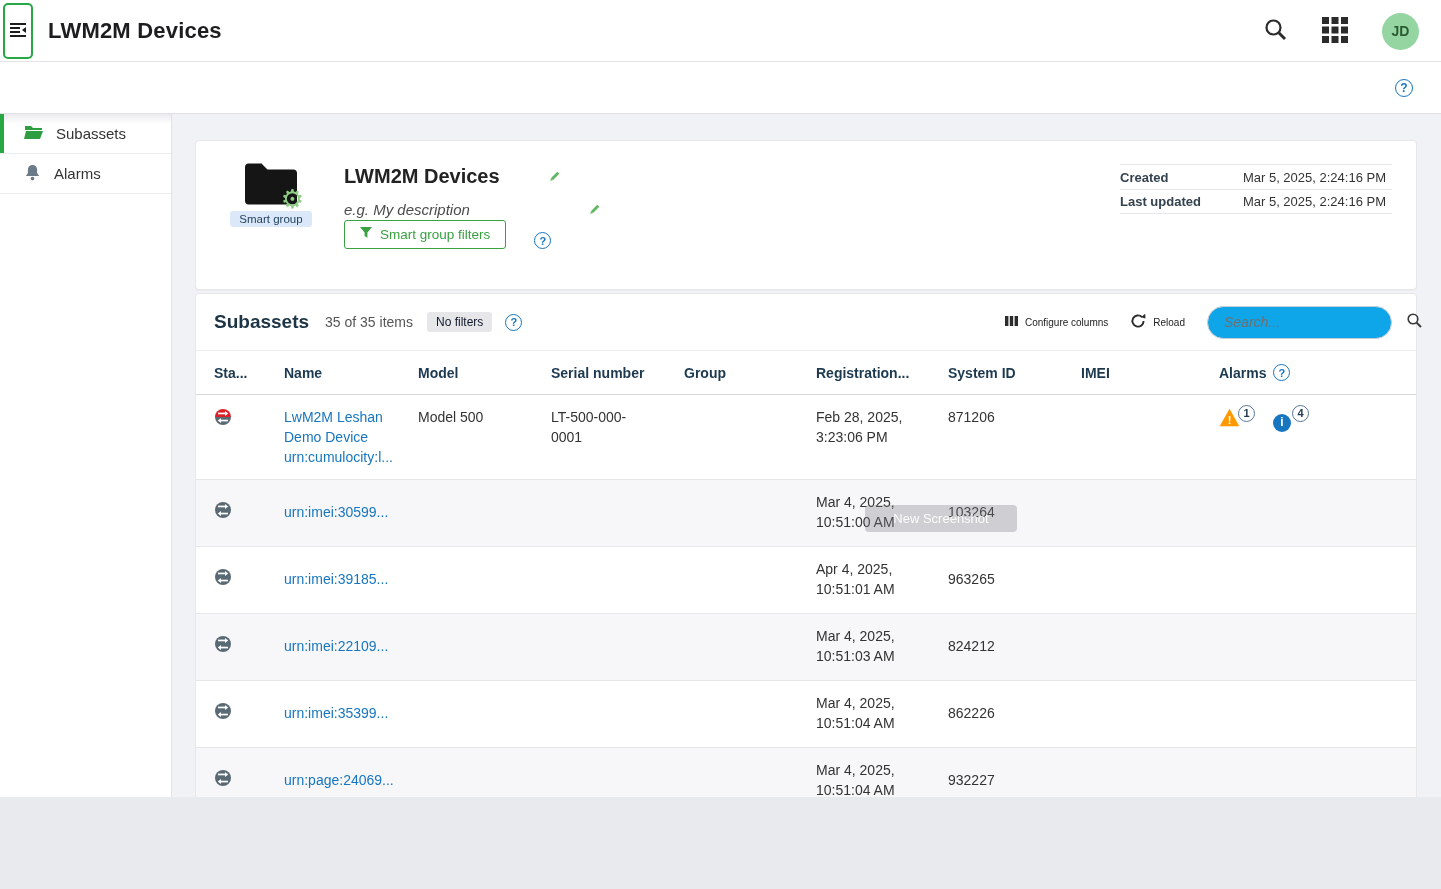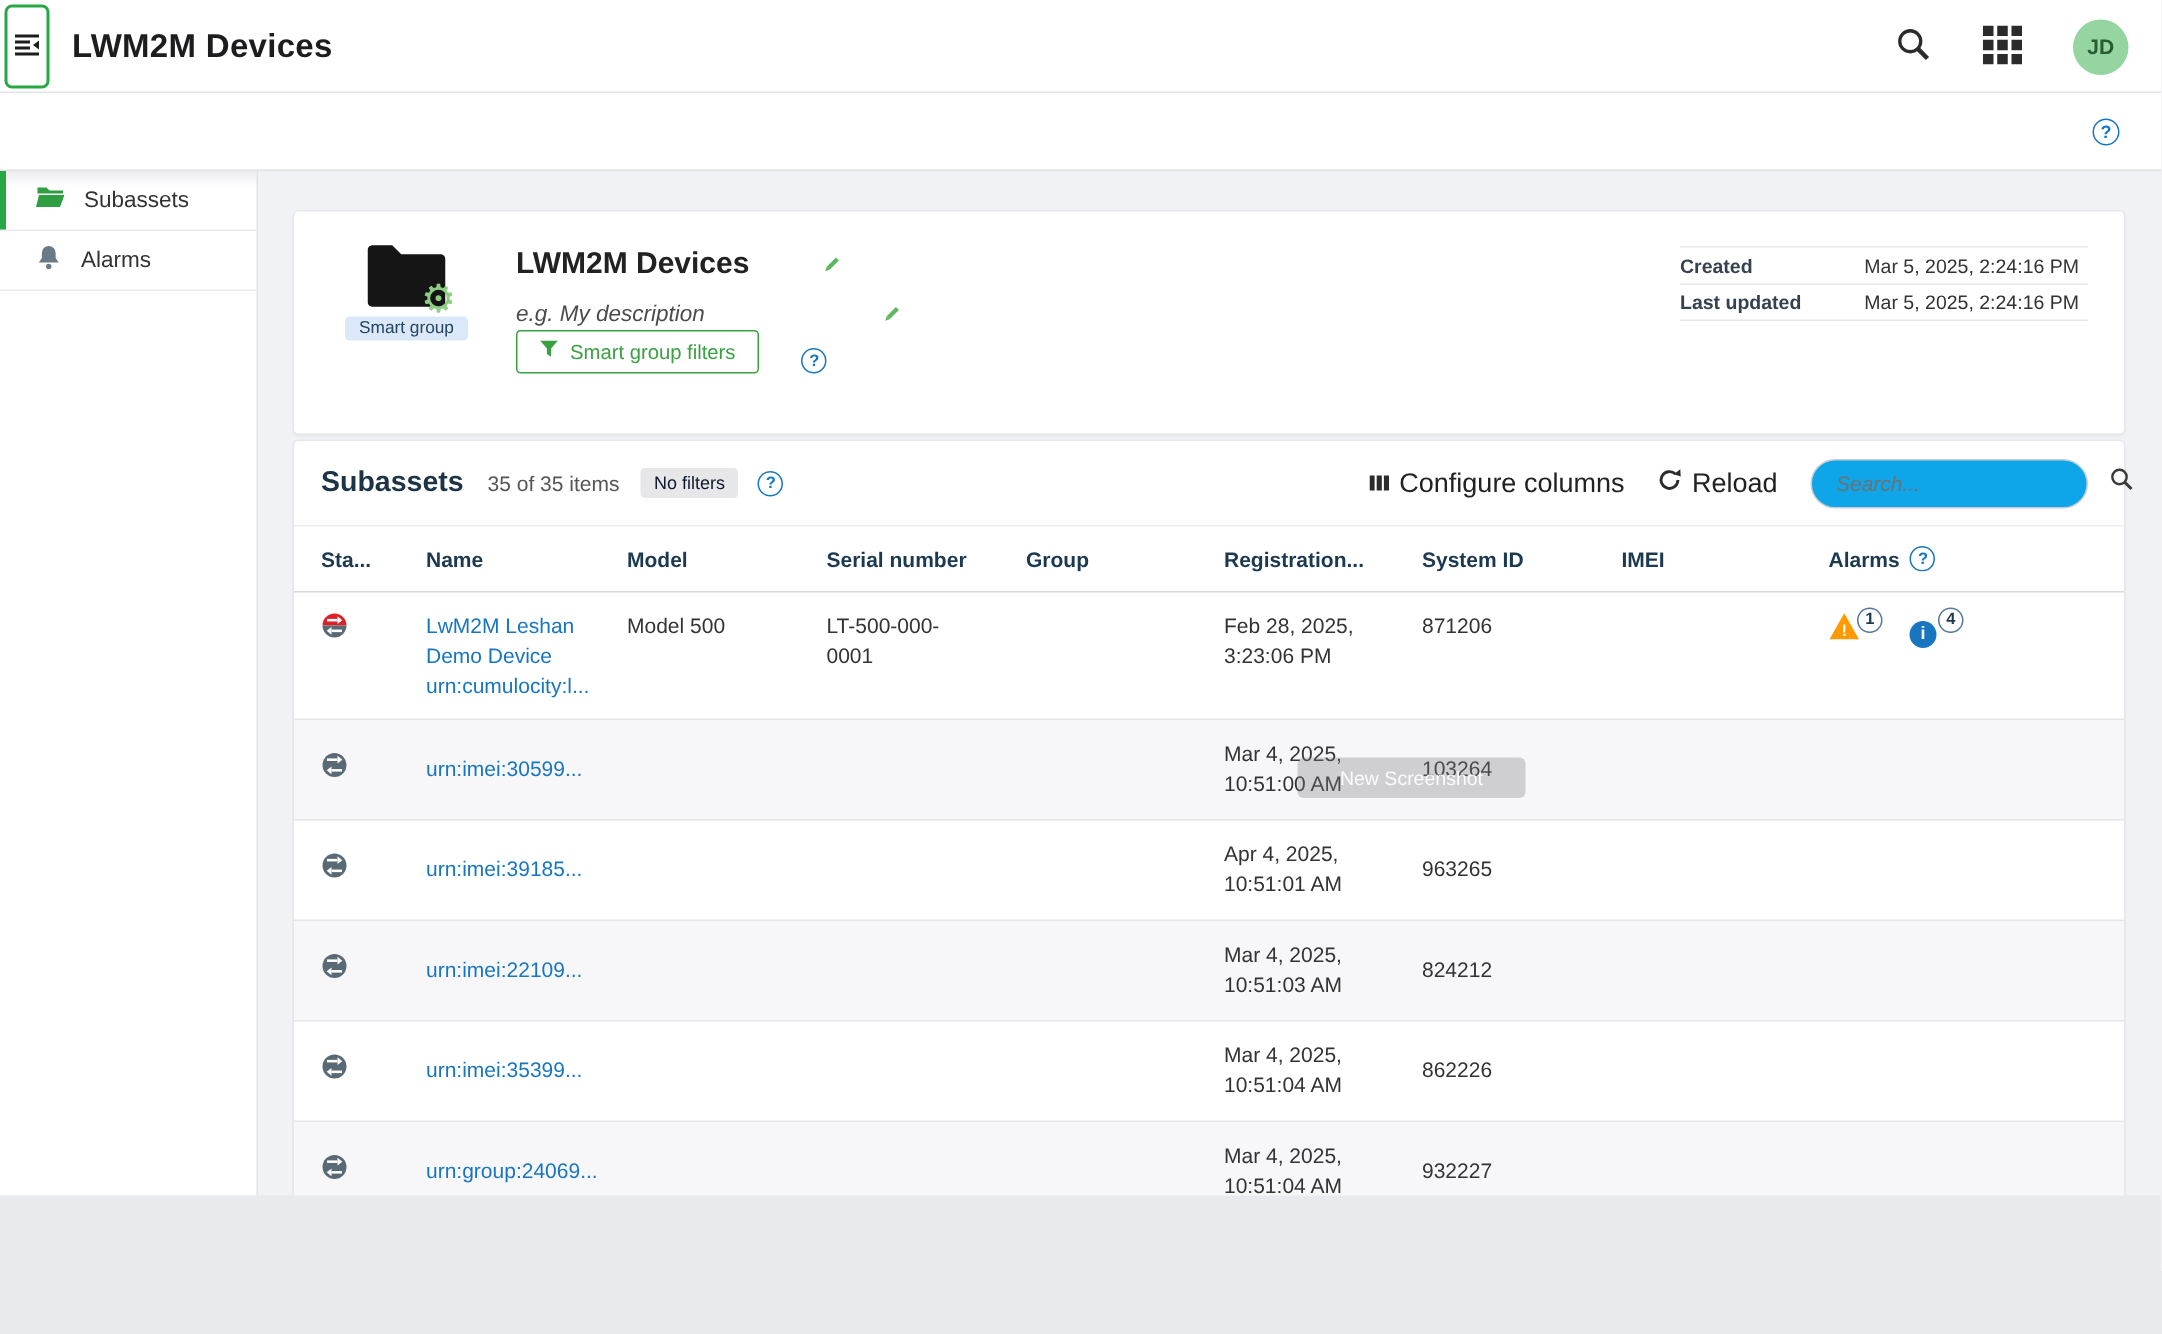--- a/index.html
+++ b/index.html
@@ -62,21 +62,21 @@
   .meta-value { color:#333; }
 
   
   .table-card { height:587px; display:flex; flex-direction:column; }
   .tc-toolbar { height:57px; display:flex; align-items:center; padding:0 24px 0 18px; border-bottom:1px solid #ededf0; }
   .tc-title { font-size:19px; font-weight:700; color:#1c3445; }
   .tc-count { margin-left:16px; font-size:14px; color:#555; }
   .nofilter-badge { margin-left:14px; background:#e7e7ea; color:#0f172a; font-size:12px; padding:3px 9px; border-radius:3px; }
   .tc-toolbar .help-circle { margin-left:13px; }
   .tc-right { margin-left:auto; display:flex; align-items:center; gap:22px; }
-  .tool-link { display:flex; align-items:center; gap:7px; font-size:18px; color:#222; background:none; border:none; cursor:pointer; font-family:inherit; }
+  .tool-link { display:flex; align-items:center; gap:7px; font-size:10px; color:#222; background:none; border:none; cursor:pointer; font-family:inherit; }
   .search-pill { width:185px; height:33px; border:1px solid #c9ced4; border-radius:17px; display:flex; align-items:center;
                  padding:0 12px 0 16px; background:#0ea5e9; }
   .search-pill input { border:none; outline:none; flex:1; font-size:14px; font-style:italic; color:#444; font-family:inherit; background:transparent; }
   .search-pill input::placeholder { color:#707070; font-style:italic; }
 
   .grid-row { display:grid; grid-template-columns:88px 134px 133px 133px 132px 132px 133px 138px 1fr; }
   .thead { height:44px; align-items:center; border-bottom:1px solid #d8d8dd; }
   .th { font-size:14px; font-weight:700; color:#1c3950; cursor:pointer; white-space:nowrap; overflow:hidden; }
   .th.first { padding-left:18px; }
   .th.alarms { display:flex; align-items:center; gap:7px; }
@@ -410,21 +410,21 @@
       <div class="grid-row trow short striped">
         <div class="cell status-cell">
           <svg width="18" height="18" viewBox="0 0 18 18">
               <circle cx="9" cy="9" r="8" fill="#5a6a74"></circle>
               <rect x="4" y="4.6" width="7" height="1.7" fill="#fff"></rect>
               <polygon points="11,2.9 14.2,5.45 11,8" fill="#fff"></polygon>
               <rect x="7" y="11.7" width="7" height="1.7" fill="#fff"></rect>
               <polygon points="7,10 3.8,12.55 7,15.1" fill="#fff"></polygon>
             </svg>
         </div>
-        <div class="cell"><span class="name-link">urn:group:24069...</span></div>
+        <div class="cell"><span class="name-link">urn:page:24069...</span></div>
         <div class="cell"></div>
         <div class="cell serial-cell"></div>
         <div class="cell"></div>
         <div class="cell">Mar 4, 2025, 10:51:04 AM</div>
         <div class="cell">932227</div>
         <div class="cell"></div>
         <div class="cell"></div>
       </div>
 
       <div class="tc-footer">

